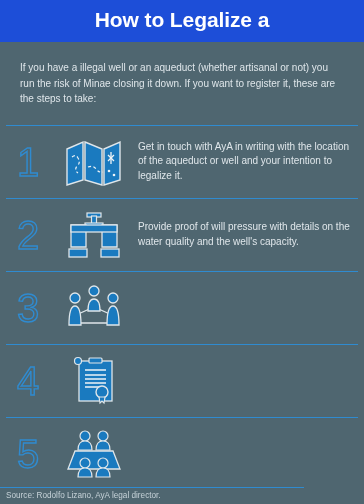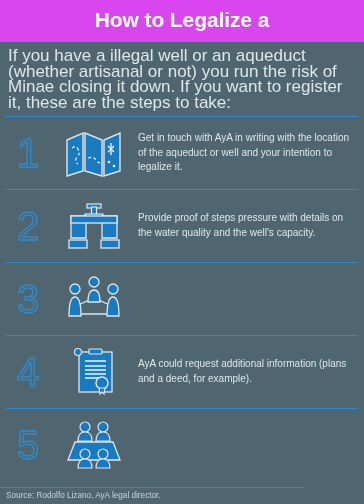--- a/index.html
+++ b/index.html
@@ -11,41 +11,41 @@
   }
   .infographic{
     position:relative;
     width:364px;height:504px;
     background:#4f6670;
     box-sizing:border-box;
   }
 
   
   .header{
-    background:#d946ef;
+    background:#1d4ed8;
     padding:7px 10px 10px 10px;
     text-align:center;
   }
   .header h1{
     margin:0;
     color:#ffffff;
     font-size:21px;
     line-height:25px;
     font-weight:bold;
     letter-spacing:-0.1px;
   }
   .header .line2{display:block;}
 
   
   .intro{
     color:#dfe6ea;
-    font-size:17px;
+    font-size:10px;
     line-height:15.5px;
     padding:6px 8px 6px 8px;
-    margin:0;
+    margin:12px;
   }
 
   
   .steps{
     padding:0 6px 0 6px;
   }
   .step{
     display:flex;
     align-items:center;
     border-top:1px solid #2f8bd0;
@@ -135,21 +135,21 @@
           <rect x="23" y="3" width="14" height="4" fill="#1a7abf" stroke="#dfe6ea" stroke-width="1.2"></rect>
           <rect x="27.5" y="6" width="5" height="8" fill="#1a7abf" stroke="#dfe6ea" stroke-width="1.2"></rect>
           <rect x="21" y="13" width="18" height="7" fill="#1a7abf" stroke="#dfe6ea" stroke-width="1.2"></rect>
           <path d="M7 15 h15 v22 h-15 z" fill="#1a7abf" stroke="#dfe6ea" stroke-width="1.3"></path>
           <path d="M38 15 h15 v22 h-15 z" fill="#1a7abf" stroke="#dfe6ea" stroke-width="1.3"></path>
           <rect x="7" y="15" width="46" height="7" fill="#1a7abf" stroke="#dfe6ea" stroke-width="1.3"></rect>
           <rect x="5" y="39" width="18" height="8" fill="#1a7abf" stroke="#dfe6ea" stroke-width="1.3"></rect>
           <rect x="37" y="39" width="18" height="8" fill="#1a7abf" stroke="#dfe6ea" stroke-width="1.3"></rect>
         </svg>
       </div>
-      <div class="txt">Provide proof of steps pressure with details on the water quality and the well's capacity.</div>
+      <div class="txt">Provide proof of will pressure with details on the water quality and the well's capacity.</div>
     </div>
 
     <div class="step">
       <div class="num">3</div>
       <div class="icon">
         <svg width="60" height="50" viewBox="0 0 60 50">
           <path d="M12 32 L30 24 L48 32" fill="none" stroke="#dfe6ea" stroke-width="1.3"></path>
           <path d="M12 40 H48" fill="none" stroke="#dfe6ea" stroke-width="1.3"></path>
           <circle cx="30" cy="8" r="5" fill="#1a7abf" stroke="#dfe6ea" stroke-width="1.3"></circle>
           <path d="M24 28 q0 -12 6 -12 q6 0 6 12 z" fill="#1a7abf" stroke="#dfe6ea" stroke-width="1.3"></path>
@@ -172,21 +172,20 @@
             <path d="M21 14 H42"></path>
             <path d="M21 19 H42"></path>
             <path d="M21 23 H42"></path>
             <path d="M21 27 H42"></path>
             <path d="M21 31 H36"></path>
           </g>
           <circle cx="38" cy="36" r="6" fill="#1a7abf" stroke="#dfe6ea" stroke-width="1.4"></circle>
           <path d="M35 41 l1 6 l2 -2 l2 2 l1 -6 z" fill="#1a7abf" stroke="#dfe6ea" stroke-width="1.2"></path>
         </svg>
       </div>
-      <div class="txt">AyA could request additional information (plans and a deed, for example).</div>
     </div>
 
     <div class="step">
       <div class="num">5</div>
       <div class="icon">
         <svg width="60" height="50" viewBox="0 0 60 50">
           <circle cx="21" cy="7" r="5" fill="#1a7abf" stroke="#dfe6ea" stroke-width="1.2"></circle>
           <path d="M14 21 q0 -9 7 -9 q7 0 7 9 z" fill="#1a7abf" stroke="#dfe6ea" stroke-width="1.2"></path>
           <circle cx="39" cy="7" r="5" fill="#1a7abf" stroke="#dfe6ea" stroke-width="1.2"></circle>
           <path d="M32 21 q0 -9 7 -9 q7 0 7 9 z" fill="#1a7abf" stroke="#dfe6ea" stroke-width="1.2"></path>

